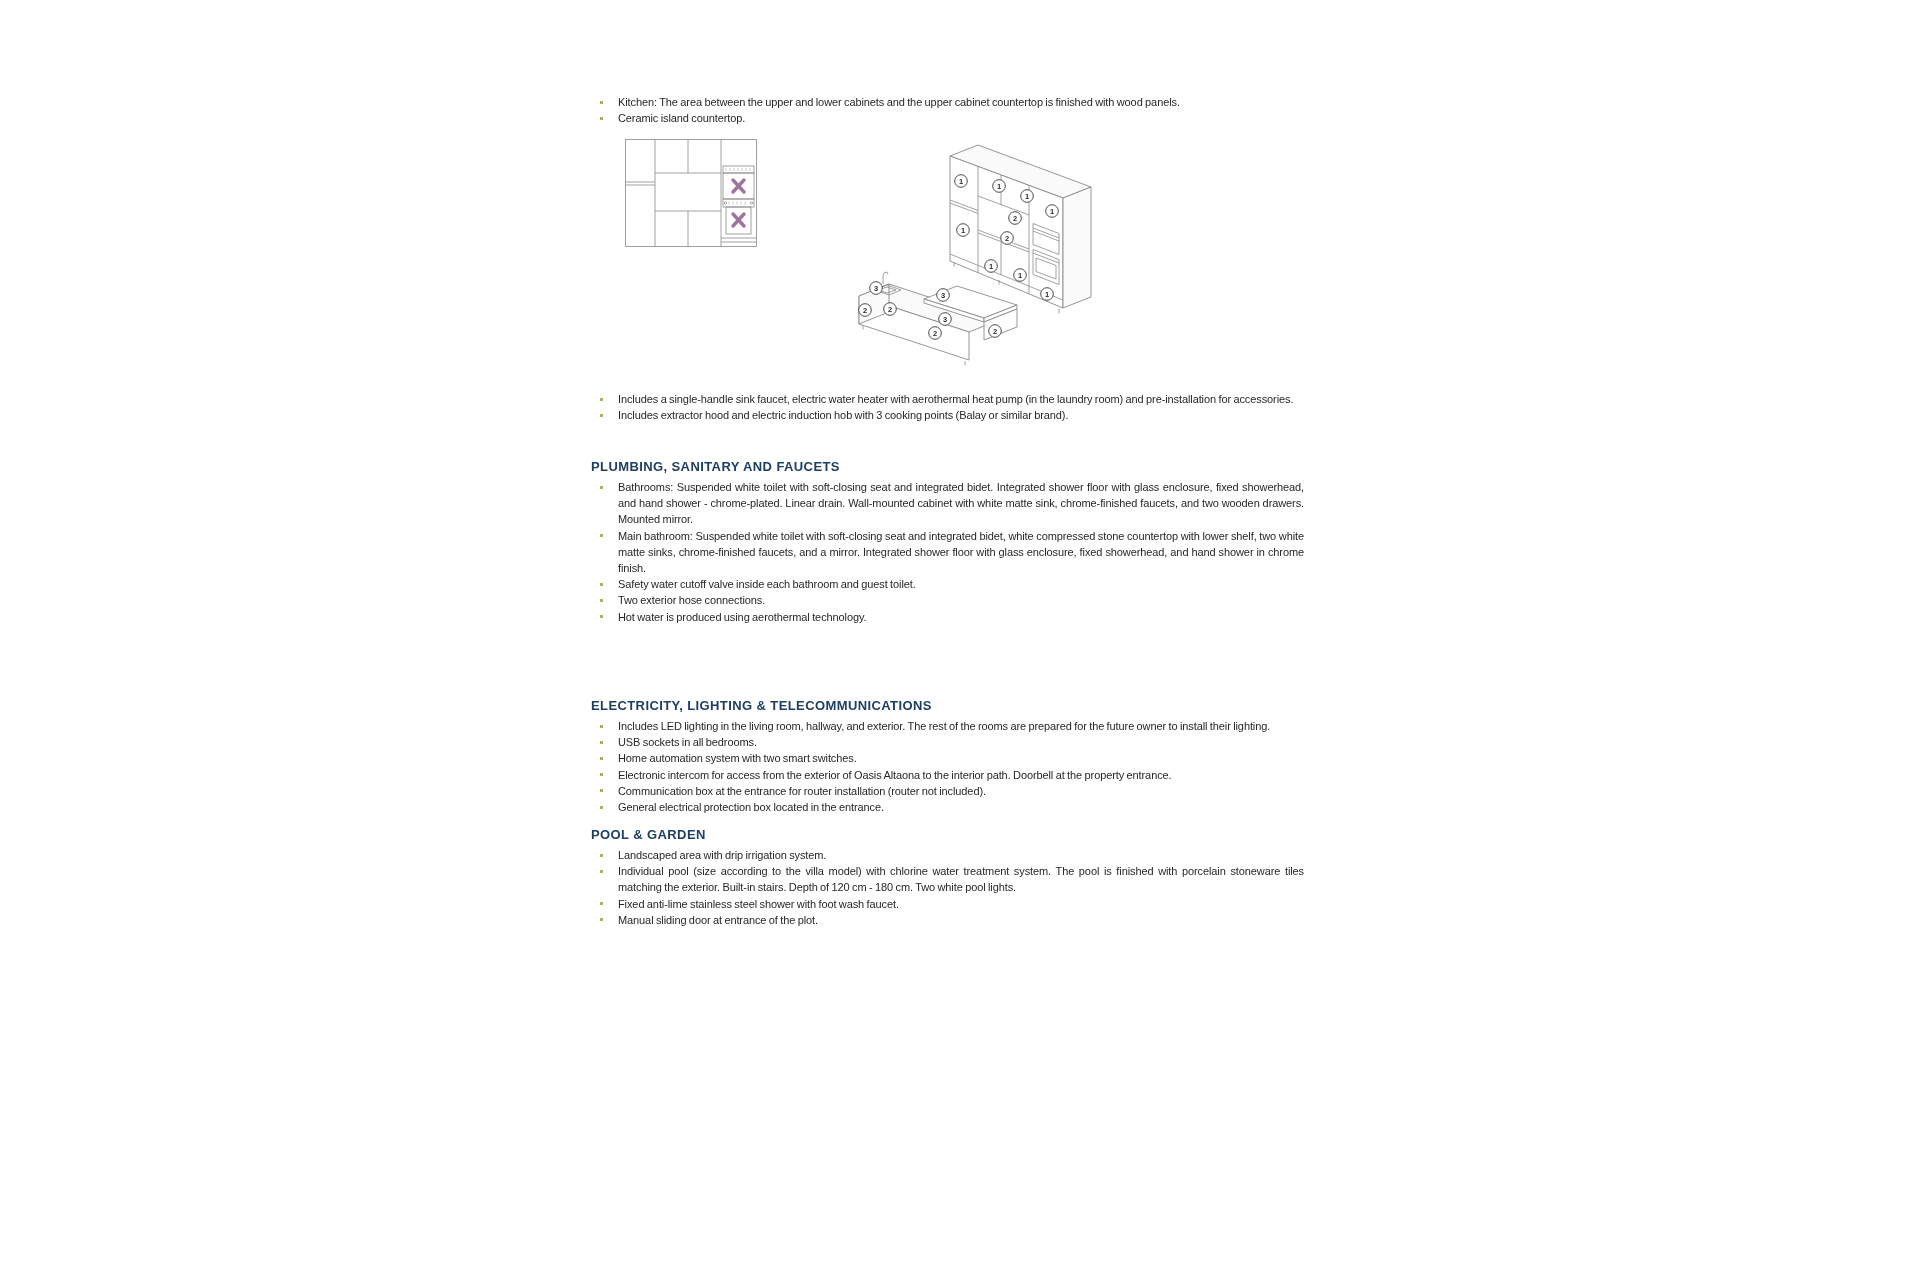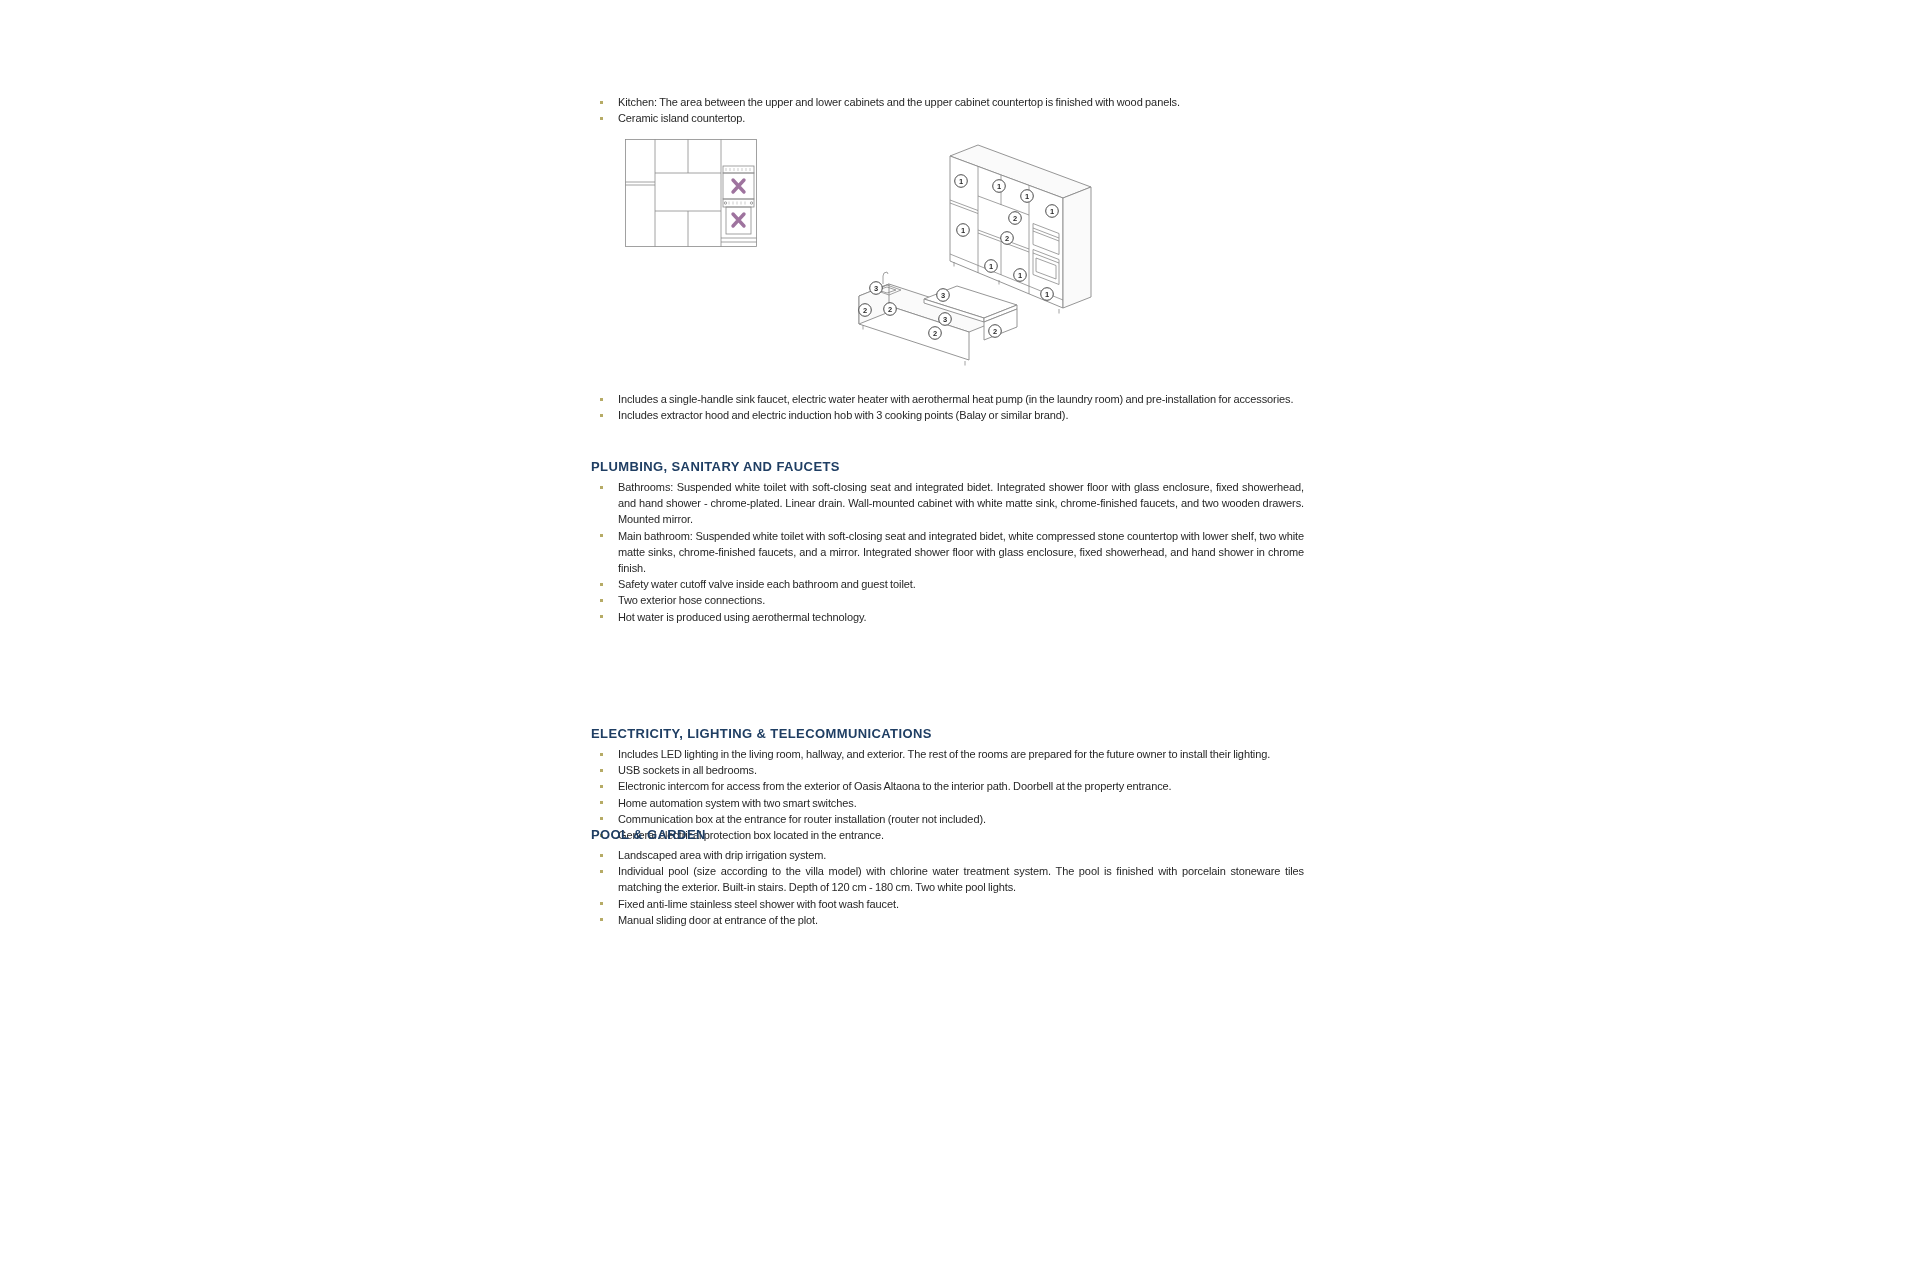--- a/index.html
+++ b/index.html
@@ -229,42 +229,42 @@
           <span class="btxt">Two exterior hose connections.</span>
         </li>
 
         <li class="bullet-item">
           <span class="dot"></span>
           <span class="btxt">Hot water is produced using aerothermal technology.</span>
         </li>
       </ul>
   </section>
 
-  <section class="abs textcol" style="top:726px;">
+  <section class="abs textcol" style="top:698px;">
     <h2 class="sec-heading">ELECTRICITY, LIGHTING &amp; TELECOMMUNICATIONS</h2>
     <ul class="bullet-list">
 
         <li class="bullet-item">
           <span class="dot"></span>
           <span class="btxt">Includes LED lighting in the living room, hallway, and exterior. The rest of the rooms are prepared for the future owner to install their lighting.</span>
         </li>
 
         <li class="bullet-item">
           <span class="dot"></span>
           <span class="btxt">USB sockets in all bedrooms.</span>
         </li>
 
         <li class="bullet-item">
           <span class="dot"></span>
+          <span class="btxt">Home automation system with two smart switches.</span>
+        </li>
+
+        <li class="bullet-item">
+          <span class="dot"></span>
           <span class="btxt">Electronic intercom for access from the exterior of Oasis Altaona to the interior path. Doorbell at the property entrance.</span>
-        </li>
-
-        <li class="bullet-item">
-          <span class="dot"></span>
-          <span class="btxt">Home automation system with two smart switches.</span>
         </li>
 
         <li class="bullet-item">
           <span class="dot"></span>
           <span class="btxt">Communication box at the entrance for router installation (router not included).</span>
         </li>
 
         <li class="bullet-item">
           <span class="dot"></span>
           <span class="btxt">General electrical protection box located in the entrance.</span>

